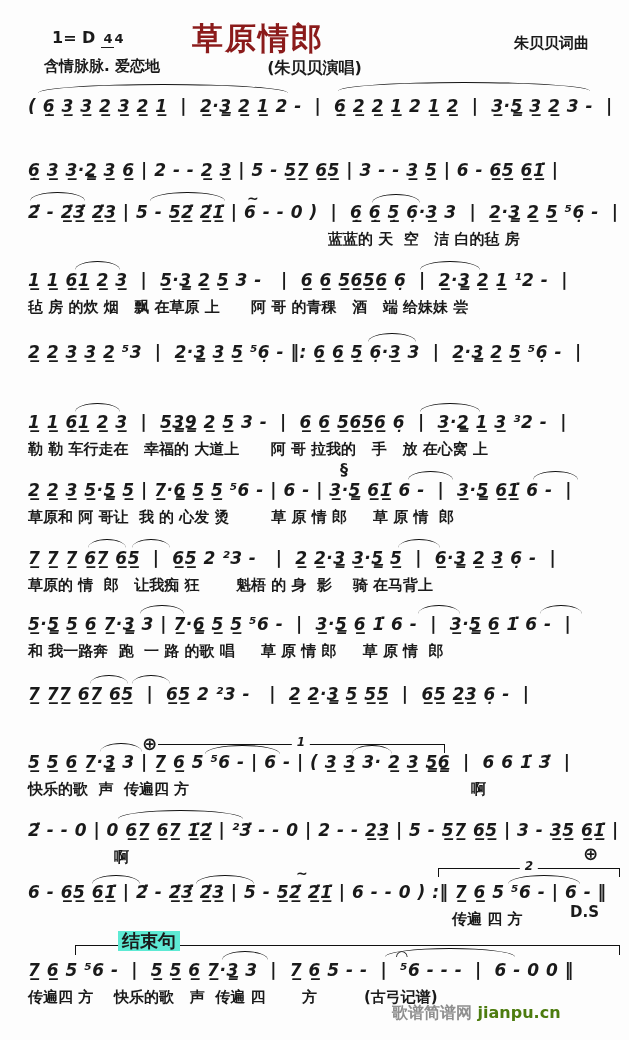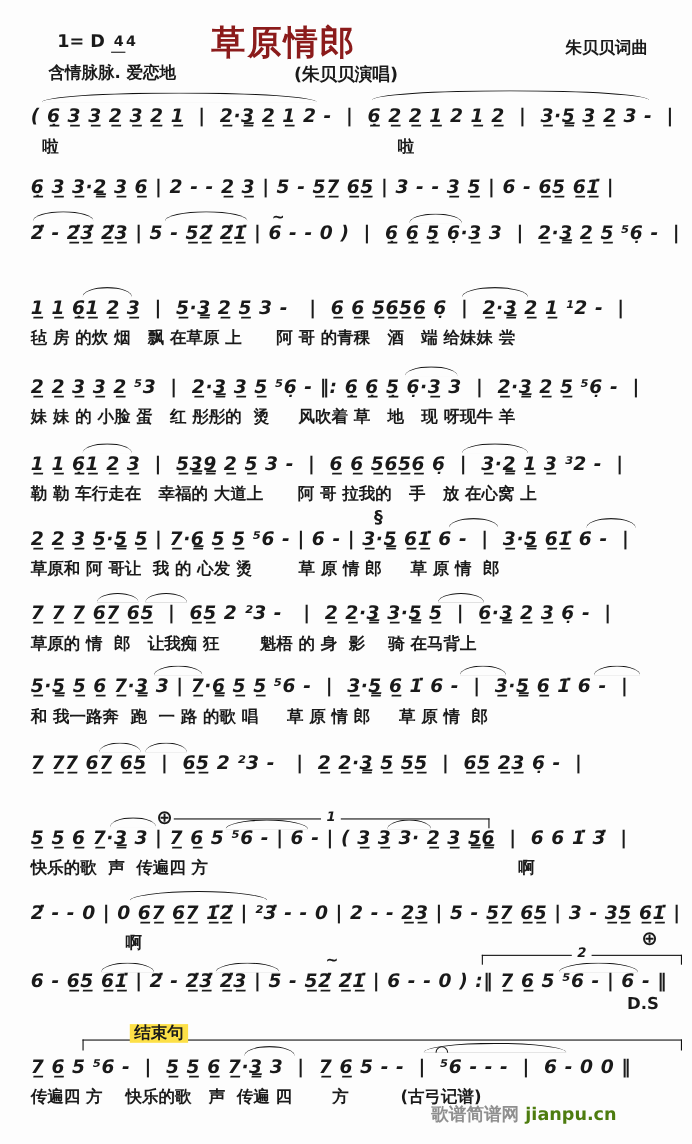--- a/index.html
+++ b/index.html
@@ -20,55 +20,54 @@
   
   .line{position:absolute;left:0;right:4px;padding-left:28px;}
   .notes{font-style:italic;font-weight:bold;font-size:17px;line-height:24px;white-space:pre;letter-spacing:0.5px;}
   .lyrics{font-weight:bold;font-size:15px;line-height:20px;white-space:pre;margin-top:5px;}
   
   .arc{position:absolute;height:8px;border-top:1.6px solid #111;border-radius:50% 50% 0 0 / 100% 100% 0 0;}
   .volta{position:absolute;border-top:1.6px solid #111;border-left:1.6px solid #111;border-right:1.6px solid #111;height:8px;}
   .volta .vlabel{position:absolute;left:50%;top:-9px;transform:translateX(-50%);background:#fdfdfd;padding:0 5px;font-size:12px;font-weight:bold;font-style:italic;line-height:1;}
   .endbracket{position:absolute;border-top:1.6px solid #111;border-left:1.6px solid #111;border-right:1.6px solid #111;height:9px;}
   .sym{position:absolute;font-weight:bold;font-size:18px;line-height:1;}
-  .seglabel{position:absolute;font-weight:bold;font-size:15px;background:#fde047;padding:0 4px;line-height:1.1;}
+  .seglabel{position:absolute;font-weight:bold;font-size:18px;background:#5eead4;padding:0 4px;line-height:1.1;}
   .ds{position:absolute;font-weight:bold;font-size:15px;}
   .mordent{position:absolute;font-weight:bold;font-size:14px;line-height:1;}
   .fermata{position:absolute;font-size:15px;font-weight:bold;line-height:1;}
   
   .watermark{left:392px;top:1003px;font-size:16px;font-weight:bold;color:#8f8f8f;}
   .watermark .url{color:#4d7c0f;}
 </style>
 </head>
 <body>
 
 <div class="abs keysig"><span>1= D</span><span class="meter"><span class="top">4</span><span class="bot">4</span></span></div>
 <div class="abs expression">含情脉脉. 爱恋地</div>
 <div class="abs title">草原情郎</div>
 <div class="abs subtitle">(朱贝贝演唱)</div>
 <div class="abs credit">朱贝贝词曲</div>
 
 <div class="line" style="top:94px">
     <div class="notes">( 6̲̣ 3̲ 3̲ 2̲ 3̲ 2̲ 1̲  |  2̲·3̳ 2̲ 1̲ 2 -  |  6̲̣ 2̲ 2̲ 1̲ 2 1̲ 2̲  |  3̲·5̳ 3̲ 2̲ 3 -  |</div>
-    <div class="lyrics">  啦                                                           啦</div>
   </div>
 <div class="line" style="top:158px">
     <div class="notes">6̲̣ 3̲ 3̲·2̳ 3̲ 6̲ | 2 - - 2̲ 3̲ | 5 - 5̲7̲ 6̲5̲ | 3 - - 3̲ 5̲ | 6 - 6̲5̲ 6̲1̲̇ |</div>
     <div class="lyrics"></div>
   </div>
 <div class="line" style="top:200px">
     <div class="notes">2̇ - 2̲̇3̲̇ 2̲̇3̲ | 5 - 5̲2̲̇ 2̲̇1̲̇ | 6 - - 0 )  |  6̲̣ 6̲̣ 5̲̣ 6̣·3̲ 3  |  2̲·3̳ 2̲ 5̲ ⁵6̣ -  |</div>
+    <div class="lyrics" style="margin-left:300px">蓝蓝的 天  空   洁 白的毡 房</div>
   </div>
 <div class="line" style="top:268px">
     <div class="notes">1̲ 1̲ 6̲̣1̲ 2̲ 3̲  |  5̲·3̳ 2̲ 5̲ 3 -   |  6̲ 6̲ 5̲6̲5̲6̲ 6̣  |  2̲·3̳ 2̲ 1̲ ¹2 -  |</div>
     <div class="lyrics">毡 房 的炊 烟   飘 在草原 上      阿 哥 的青稞   酒   端 给妹妹 尝</div>
   </div>
 <div class="line" style="top:340px">
     <div class="notes">2̲ 2̲ 3̲ 3̲ 2̲ ⁵3  |  2̲·3̳ 3̲ 5̲ ⁵6̣ - ‖: 6̲̣ 6̲̣ 5̲̣ 6̣·3̲ 3  |  2̲·3̳ 2̲ 5̲ ⁵6̣ -  |</div>
-    <div class="lyrics">妹 妹 的 小脸 蛋   红 彤彤的  烫     风吹着 草   地   现 呀现牛 羊</div>
   </div>
 <div class="line" style="top:410px">
     <div class="notes">1̲ 1̲ 6̲̣1̲ 2̲ 3̲  |  5̲3̳9̳ 2̲ 5̲ 3 -  |  6̲ 6̲ 5̲6̲5̲6̲ 6̣  |  3̲·2̳ 1̲ 3̲ ³2 -  |</div>
     <div class="lyrics">勒 勒 车行走在   幸福的 大道上      阿 哥 拉我的   手   放 在心窝 上</div>
   </div>
 <div class="line" style="top:478px">
     <div class="notes">2̲ 2̲ 3̲ 5̲·5̳ 5̲ | 7̲·6̳ 5̲ 5̲ ⁵6 - | 6 - | 3̲·5̳ 6̲1̲̇ 6 -  |  3̲·5̳ 6̲1̲̇ 6 -  |</div>
     <div class="lyrics">草原和 阿 哥让  我 的 心发 烫        草 原 情 郎     草 原 情  郎</div>
   </div>
 <div class="line" style="top:546px">
@@ -85,20 +84,21 @@
 <div class="line" style="top:750px">
     <div class="notes">5̲ 5̲ 6̲ 7̲·3̳ 3 | 7̲ 6̲ 5 ⁵6 - | 6 - | ( 3̲ 3̲ 3· 2̲ 3̲ 5̳6̳  |  6 6 1̇ 3̇  |</div>
     <div class="lyrics">快乐的歌  声  传遍四 方                                                      啊</div>
   </div>
 <div class="line" style="top:818px">
     <div class="notes">2̇ - - 0 | 0 6̲7̲ 6̲7̲ 1̲̇2̲̇ | ²3̇ - - 0 | 2 - - 2̲3̲ | 5 - 5̲7̲ 6̲5̲ | 3 - 3̲5̲ 6̲1̲̇ |</div>
     <div class="lyrics" style="margin-left:86px">啊</div>
   </div>
 <div class="line" style="top:880px">
     <div class="notes">6 - 6̲5̲ 6̲1̲̇ | 2̇ - 2̲̇3̲̇ 2̲̇3̲ | 5 - 5̲2̲̇ 2̲̇1̲̇ | 6 - - 0 ) :‖ 7̲ 6̲ 5 ⁵6 - | 6 - ‖</div>
+    <div class="lyrics" style="margin-left:424px">传遍 四 方</div>
   </div>
 <div class="line" style="top:958px">
     <div class="notes">7̲ 6̲ 5 ⁵6 -  |  5̲ 5̲ 6̲ 7̲·3̳ 3  |  7̲ 6̲ 5 - -  |  ⁵6 - - -  |  6 - 0 0 ‖</div>
     <div class="lyrics">传遍四 方    快乐的歌   声  传遍 四       方         (古弓记谱)</div>
   </div>
 
 <div class="sym" style="left:340px;top:462px;font-size:16px">§</div>
 <div class="sym" style="left:142px;top:735px">⊕</div>
 <div class="volta" style="left:158px;top:744px;width:286px;border-left:none">
     <span class="vlabel">1</span>

